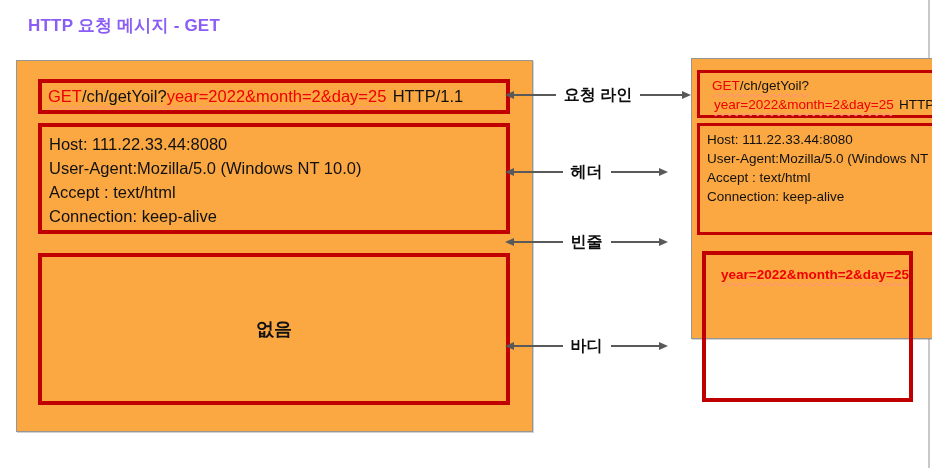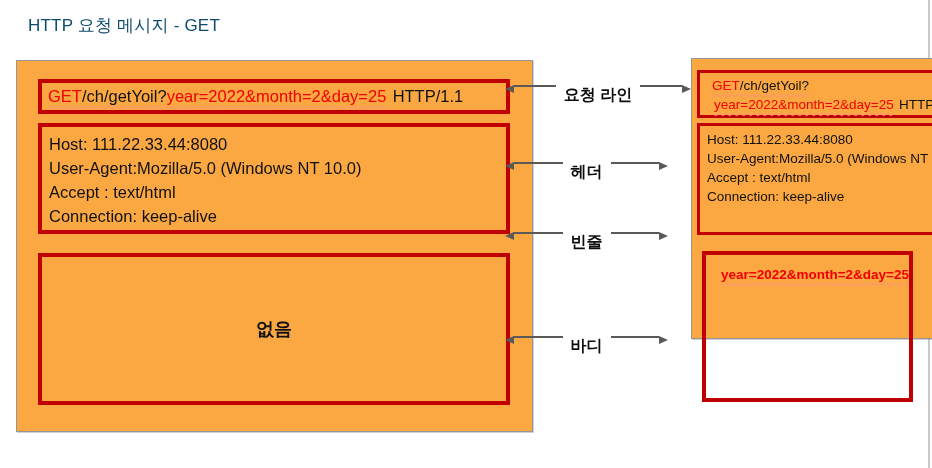--- a/index.html
+++ b/index.html
@@ -2,21 +2,21 @@
 <html><head>
 <meta charset="utf-8">
 <style>
   html,body{margin:0;padding:0;background:#ffffff;}
   .stage{
     position:relative;width:932px;height:468px;background:#ffffff;
     font-family:"Liberation Sans", sans-serif;color:#111;overflow:hidden;
   }
   .slide-edge{position:absolute;left:928px;top:0;width:2px;height:468px;background:#c9c9c9;}
 
-  .title{position:absolute;font-size:17px;font-weight:normal;color:#0c4a6e;white-space:nowrap;letter-spacing:0.2px;}
+  .title{position:absolute;font-size:17px;font-weight:bold;color:#8b5cf6;white-space:nowrap;letter-spacing:0.2px;}
   .title-left{left:28px;top:14px;}
   .title-right{left:667px;top:14px;}
 
   .panel{
     position:absolute;background:#FBA843;border:1px solid #969696;
     box-shadow:1px 1px 0 rgba(0,0,0,0.18);box-sizing:border-box;
   }
   .panel-get{left:16px;top:60px;width:517px;height:372px;}
   .panel-post{left:691px;top:58px;width:262px;height:281px;}
 
@@ -38,21 +38,21 @@
   .post-body{left:10px;top:192px;width:211px;height:151px;padding:12px 0 0 15px;box-sizing:border-box;
              font-size:13.5px;font-weight:bold;white-space:nowrap;}
 
   .code-red{color:#EE0000;}
   .code-blk{color:#111;}
   .proto{margin-left:0.38em;}
   .wavy{text-decoration-line:underline;text-decoration-style:wavy;text-decoration-color:#FF8A8A;
         text-decoration-thickness:1px;text-underline-offset:3px;}
 
   
-  .ann-row{position:absolute;height:20px;display:flex;align-items:flex-start;z-index:5;}
+  .ann-row{position:absolute;height:20px;display:flex;align-items:center;z-index:5;}
   .ann-label{font-size:16px;font-weight:bold;color:#0d0d0d;white-space:nowrap;margin:0 8px;}
   .aline{flex:1;height:1.5px;background:#595959;}
   .ah-left{width:0;height:0;border-top:4.5px solid transparent;border-bottom:4.5px solid transparent;
            border-right:9px solid #595959;}
   .ah-right{width:0;height:0;border-top:4.5px solid transparent;border-bottom:4.5px solid transparent;
             border-left:9px solid #595959;}
   .row-reqline{left:505px;top:85px;width:186px;}
   .row-header {left:505px;top:162px;width:163px;}
   .row-blank  {left:505px;top:232px;width:163px;}
   .row-body   {left:505px;top:336px;width:163px;}

